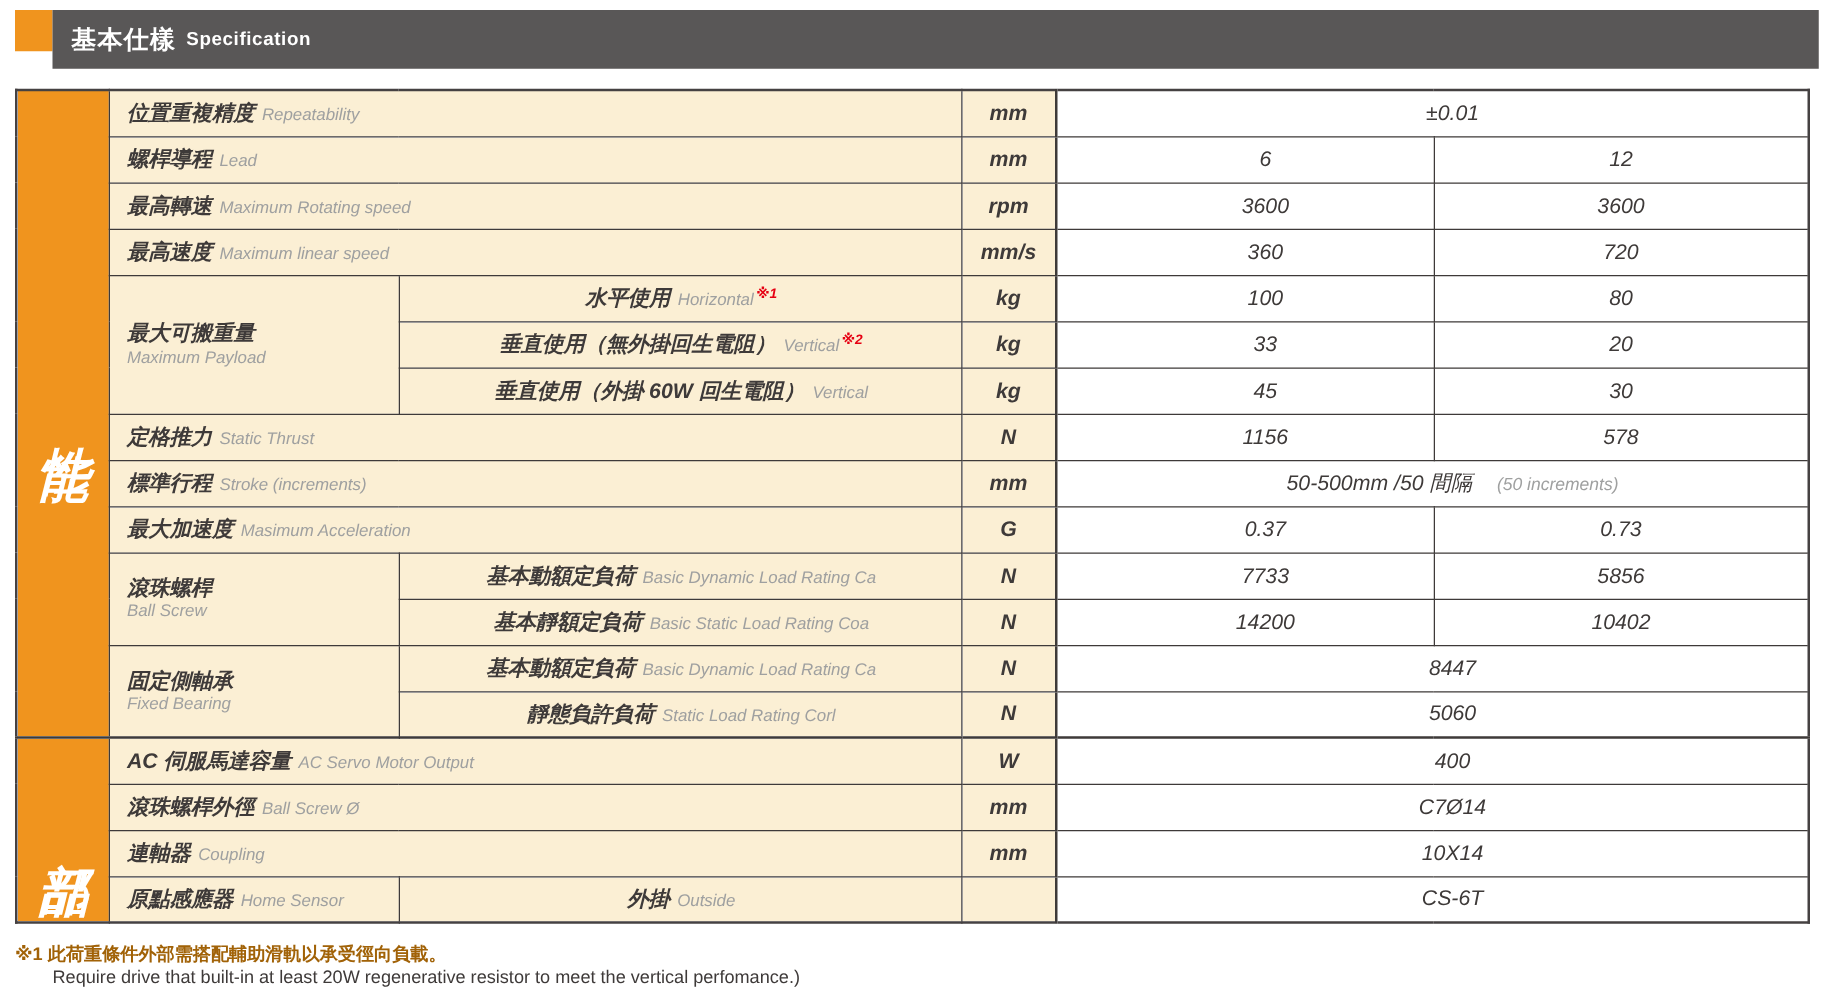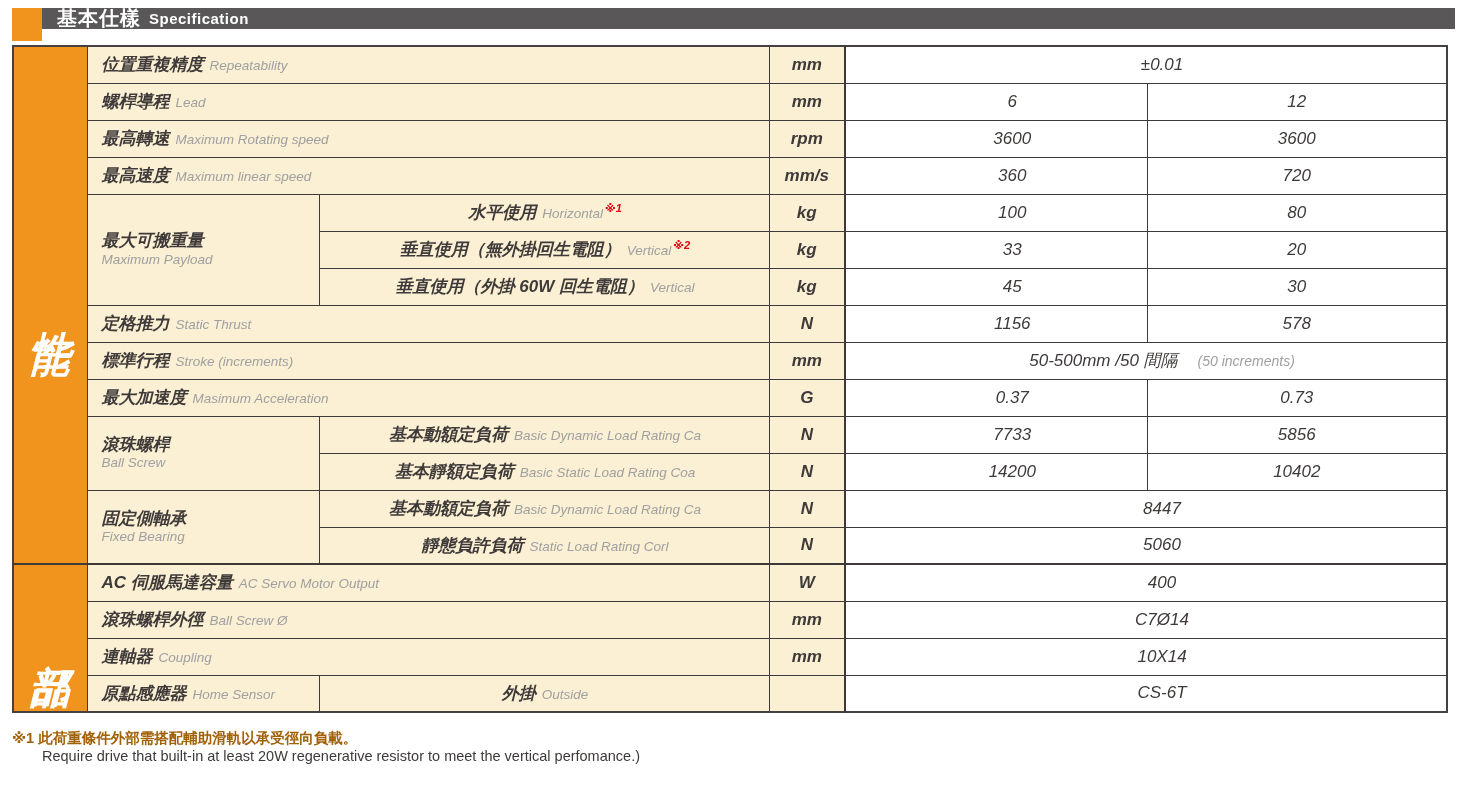--- a/index.html
+++ b/index.html
@@ -1,20 +1,20 @@
 <!DOCTYPE html>
 <html><head>
 <meta charset="utf-8">
 <style>
   * { margin:0; padding:0; box-sizing:border-box; }
   html,body { width:1457px; height:795px; background:#ffffff; overflow:hidden;
     font-family:"Liberation Sans","DejaVu Sans",sans-serif; color:#3e3a39; }
 
   
-  .header-row { display:flex; margin:8px 2px 0 12px; height:21px; }
+  .header-row { display:flex; margin:8px 2px 0 12px; height:47px; }
   .badge { width:30px; height:33px; background:#f0941e; flex:none; }
   .bar { flex:1 1 auto; background:#595757; display:flex; align-items:center; padding-left:15px; }
   .bar .t-zh { color:#fff; font-size:20px; font-weight:bold; letter-spacing:1px; }
   .bar .t-en { color:#fff; font-size:15px; font-weight:600; margin-left:8px; letter-spacing:.5px; }
 
   
   .spec-wrap { margin:16px 0 0 12px; }
   table { border-collapse:collapse; table-layout:fixed; width:1434px; border:2px solid #454142;font-style:italic; }
   td { border:1px solid #3e3a39; height:36px; vertical-align:middle; overflow:hidden; white-space:nowrap; }
   tr { height:37px; }

